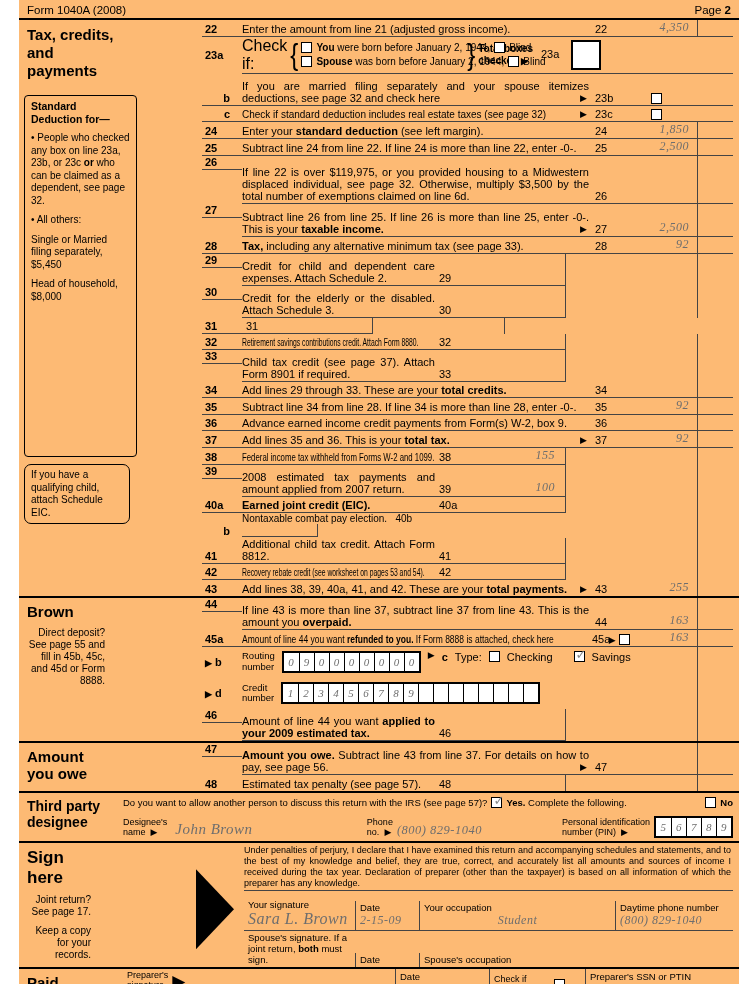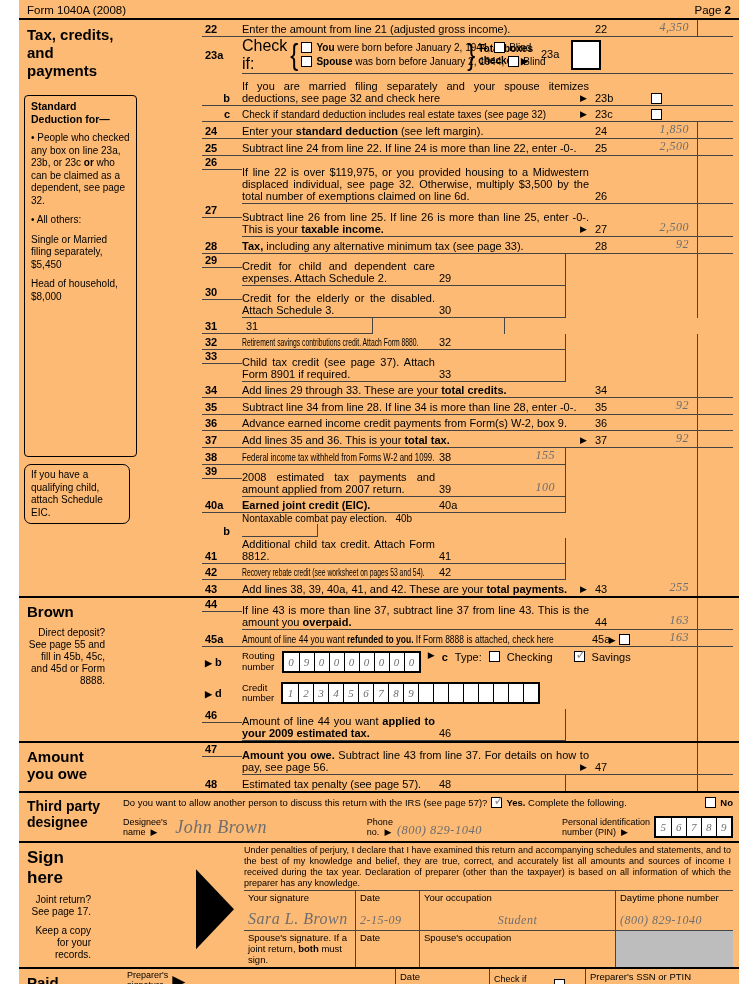--- a/index.html
+++ b/index.html
@@ -61,21 +61,21 @@
   .dcell { width:15px; height:18px; border-left:1px solid #000; display:flex;
            align-items:center; justify-content:center; }
   .dcell:first-child { border-left:none; }
   .dcell .hand { font-size:11px; }
   .lab2 { font-size:9.5px; line-height:1.1; }
   
   .q-row { display:flex; align-items:center; gap:4px; min-height:17px; font-size:9.5px; padding-top:2px; white-space:nowrap; }
   .desig-row { display:flex; align-items:flex-end; min-height:31px; padding:2px 0 3px 0; }
   
   .perjury { font-size:9px; line-height:1.2; text-align:justify; padding:2px 2px 2px 0; border-bottom:1px solid #444; }
-  .srow { display:flex; }
+  .srow { display:flex;align-items:flex-end; }
   .scell { border-left:1px solid #444; padding:1px 4px 2px 4px; display:flex;
            flex-direction:column; justify-content:space-between; min-width:0; }
   .scell:first-child { border-left:none; }
   .sc1 { flex:1; } .sc2 { width:64px; flex:none; } .sc3 { width:196px; flex:none; } .sc4 { width:118px; flex:none; }
   .slabel { font-size:9.5px; }
   .graycell { background:#bdbdbd; padding:0; }
   
   .prow1 { display:flex; min-height:32px; border-bottom:1px solid #444; }
   .pcell { border-left:1px solid #444; padding:2px 4px; min-width:0; }
   .pcell:first-child { border-left:none; }
@@ -563,21 +563,21 @@
             <span class="tick">✓</span>
           </span>
         <span><span class="b">Yes.</span><span> Complete the following.</span></span>
         <span style="flex:1"></span>
         <span class="cb"></span>
         <span class="b">No</span>
       </div>
       <div class="desig-row">
         <div style="display:flex;align-items:flex-end;gap:8px;flex:1.25;min-width:0">
           <div class="lab2" style="font-size:9px"><span>Designee's</span><br><span>name</span>&nbsp;&nbsp;<span class="arrow">▶</span></div>
-          <span class="hand" style="font-size:18px">John Brown</span>
+          <span class="hand" style="font-size:15px">John Brown</span>
         </div>
         <div style="display:flex;align-items:flex-end;gap:4px;flex:1;min-width:0">
           <div class="lab2" style="font-size:9px"><span>Phone</span><br><span>no.</span>&nbsp;&nbsp;<span class="arrow">▶</span></div>
           <span class="hand" style="font-size:12.5px">(800) 829-1040</span>
         </div>
         <div style="display:flex;align-items:flex-end;gap:4px;flex:none">
           <div class="lab2" style="font-size:9px"><span>Personal identification</span><br><span>number (PIN)</span>&nbsp;&nbsp;<span class="arrow">▶</span></div>
           <div class="dbox">
             <span class="dcell">
                 <span class="hand">5</span>

